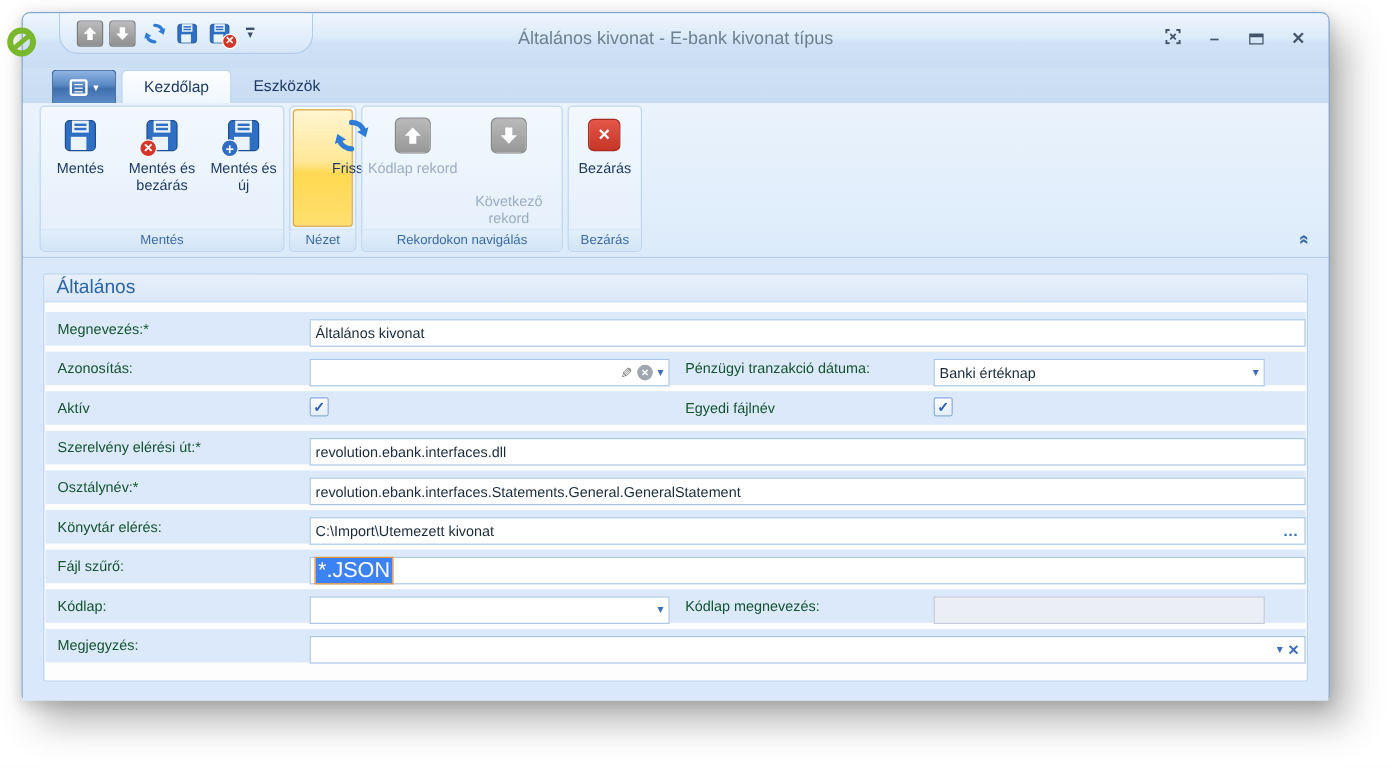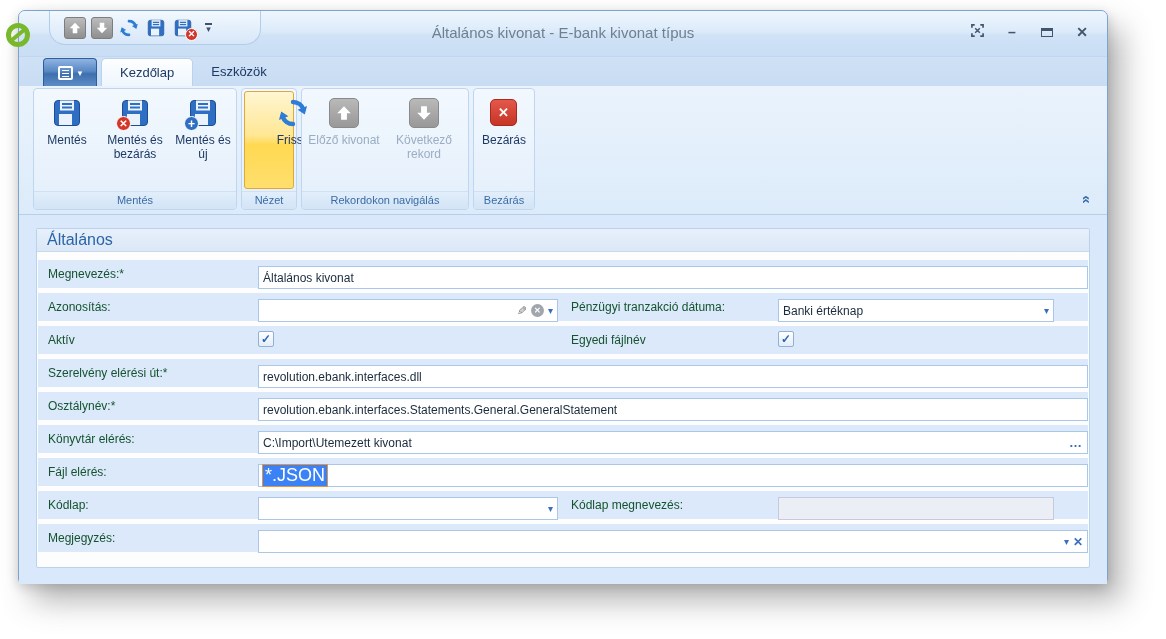--- a/index.html
+++ b/index.html
@@ -264,23 +264,23 @@
       <div class="rgroup" style="width:168px;">
         <div class="rgroup-buttons">
           <div class="rbtn disabled" style="width:78px;">
             <span class="ric">
                 <span class="gray-sq">
                   <svg width="18" height="18" viewBox="0 0 16 16">
                     <path d="M8 2 L14 8.2 H10.6 V14 H5.4 V8.2 H2 Z" fill="#fff"></path>
                   </svg>
                 </span>
               </span>
-            <span class="rlabel">Előző kivonat</span>
-          </div>
-          <div class="rbtn disabled" style="width:82px;">
+            <span class="rlabel">Kódlap rekord</span>
+          </div>
+          <div class="rbtn disabled" style="width:82px;gap:28px;">
             <span class="ric">
                 <span class="gray-sq">
                   <svg width="18" height="18" viewBox="0 0 16 16" style="transform:rotate(180deg)">
                     <path d="M8 2 L14 8.2 H10.6 V14 H5.4 V8.2 H2 Z" fill="#fff"></path>
                   </svg>
                 </span>
               </span>
             <span class="rlabel">Következő rekord</span>
           </div>
         </div>
@@ -355,21 +355,21 @@
 
         <div class="row">
           <span class="flabel">Könyvtár elérés:</span>
           <div class="field full">
             <span class="val">C:\Import\Utemezett kivonat</span>
             <span class="fic ellipsis">…</span>
           </div>
         </div>
 
         <div class="row">
-          <span class="flabel">Fájl elérés:</span>
+          <span class="flabel">Fájl szűrő:</span>
           <div class="field full">
             <span class="selection">*.JSON</span>
           </div>
         </div>
 
         <div class="row">
           <span class="flabel">Kódlap:</span>
           <div class="field lhalf">
             <span class="val"></span>
             <span class="fic dd-arrow">▾</span>

